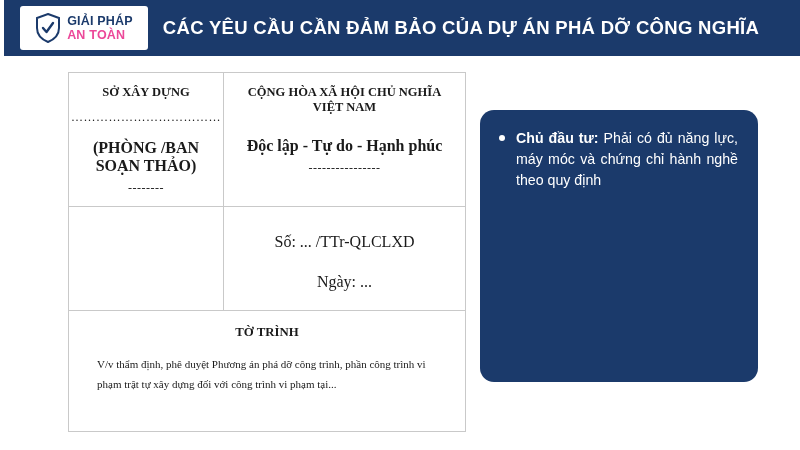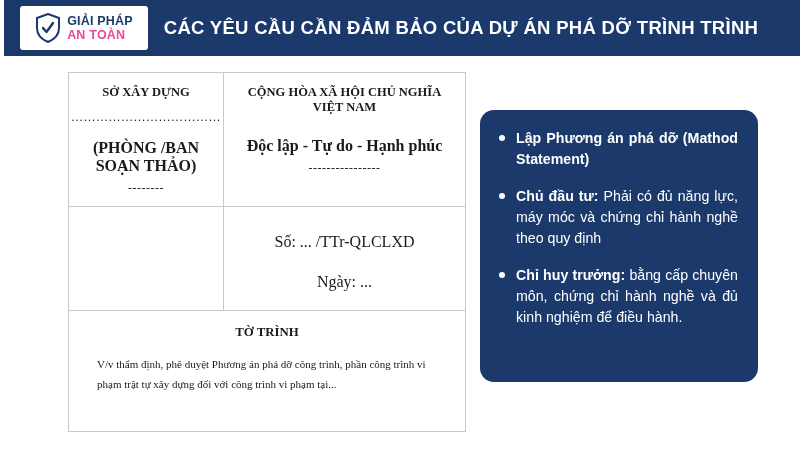--- a/index.html
+++ b/index.html
@@ -172,21 +172,21 @@
       <svg viewBox="0 0 26 30" width="26" height="30" aria-hidden="true">
         <path d="M13 1 L24 5 V15 C24 22 19 26.5 13 29 C7 26.5 2 22 2 15 V5 Z" fill="none" stroke="#1b3a6b" stroke-width="2"></path>
         <path d="M8 15 L11.5 19 L18 10" fill="none" stroke="#1b3a6b" stroke-width="2.4" stroke-linecap="round" stroke-linejoin="round"></path>
       </svg>
     </span>
     <span class="logo-text">
       <span class="logo-line1">GIẢI PHÁP</span>
       <span class="logo-line2">AN TOÀN</span>
     </span>
   </div>
-  <div class="header-title">CÁC YÊU CẦU CẦN ĐẢM BẢO CỦA DỰ ÁN PHÁ DỠ TRÌNH TRÌNH</div>
+  <div class="header-title">CÁC YÊU CẦU CẦN ĐẢM BẢO CỦA DỰ ÁN PHÁ DỠ CÔNG NGHĨA</div>
 </div>
 
 <div class="doc">
 
   <div class="doc-row doc-r1">
     <div class="doc-cell-left">
       <div class="t-bold s13">SỞ XÂY DỰNG</div>
       <div class="dots">………………………………</div>
       <div class="t-bold s12 mt14">(PHÒNG /BAN SOẠN THẢO)</div>
       <div class="dash-sm">--------</div>
@@ -209,22 +209,16 @@
   <div class="doc-title">TỜ TRÌNH</div>
   <div class="doc-body">
     <div>V/v thẩm định, phê duyệt Phương án phá dỡ công trình, phần công trình vi</div>
     <div>phạm trật tự xây dựng đối với công trình vi phạm tại...</div>
   </div>
 </div>
 
 <div class="panel">
   <ul class="bullet-list">
     <li class="bullet-item">
-      <b>Lập Phương án phá dỡ (Mathod Statement)</b><span></span>
-    </li>
-    <li class="bullet-item">
       <b>Chủ đầu tư:</b><span> Phải có đủ năng lực, máy móc và chứng chỉ hành nghề theo quy định</span>
-    </li>
-    <li class="bullet-item">
-      <b>Chỉ huy trưởng:</b><span> bằng cấp chuyên môn, chứng chỉ hành nghề và đủ kinh nghiệm để điều hành.</span>
     </li>
   </ul>
 </div>
 
 </body></html>

